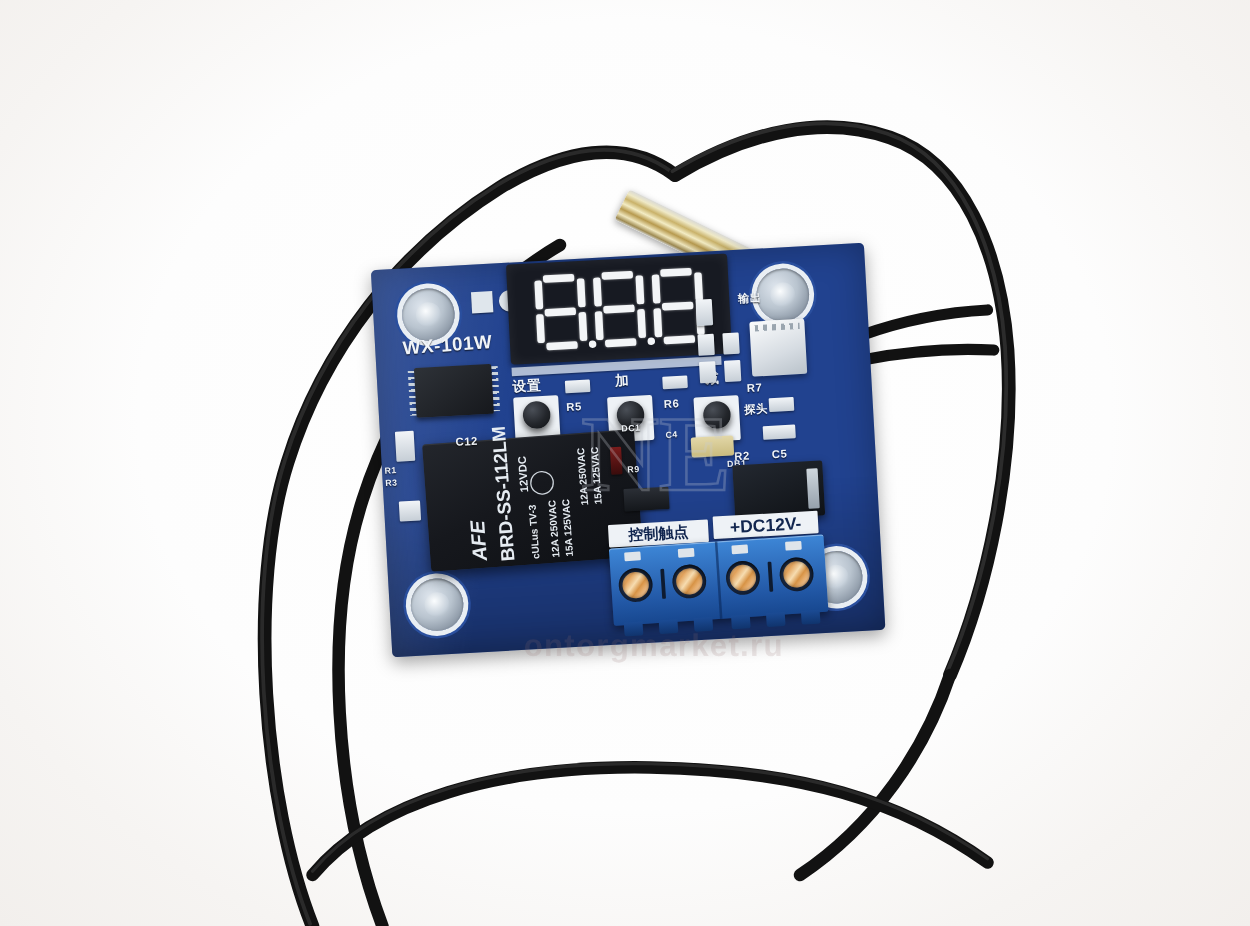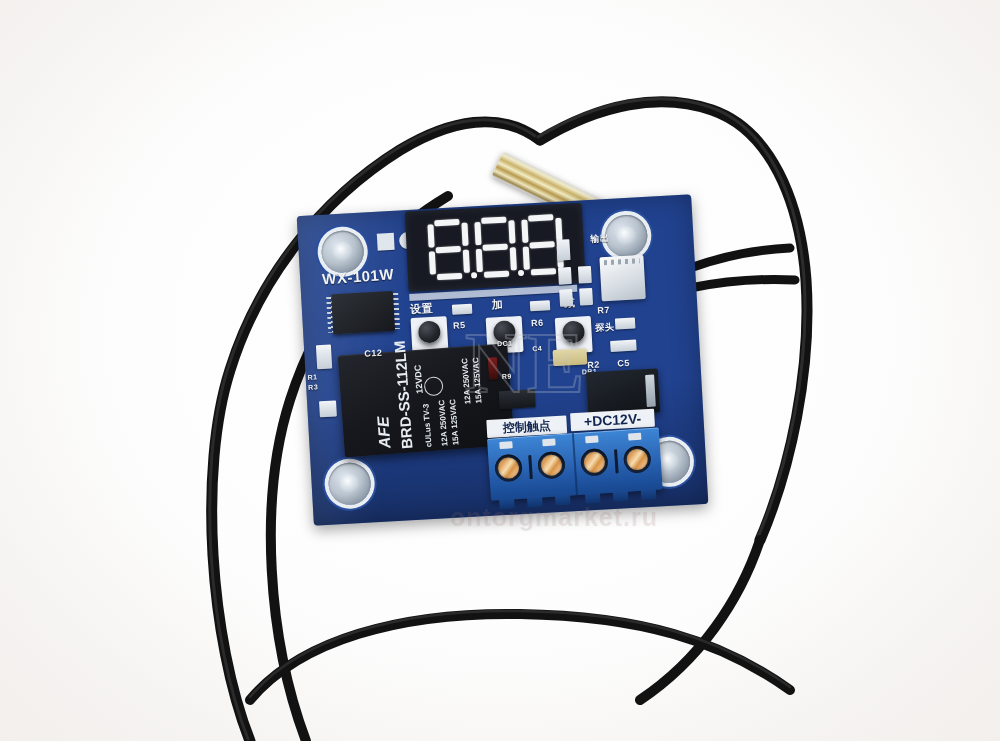--- a/index.html
+++ b/index.html
@@ -128,21 +128,21 @@
   .probeBody{position:absolute;left:0;top:7px;width:132px;height:27px;border-radius:3px;
        background:linear-gradient(#d9d9d5 0%,#efe9c6 14%,#c9b26a 30%,#f3ecc4 46%,#b79a4f 62%,#efe6bd 78%,#9e8a52 92%,#cfcfca 100%);
        box-shadow:0 2px 6px rgba(0,0,0,.35);}
   .probeTip{position:absolute;right:-5px;top:9px;width:10px;height:23px;border-radius:2px;
        background:linear-gradient(#cfd2d4,#8e9398);}
 
   
   .wmCenter{position:absolute;left:455px;top:320px;width:210px;height:95px;
        opacity:.28;pointer-events:none;}
   .wmCenter svg{width:100%;height:100%;}
-  .wmBottom{position:absolute;left:404px;top:503px;width:300px;
+  .wmBottom{position:absolute;left:373px;top:503px;width:300px;
        text-align:center;font-size:25px;font-weight:700;letter-spacing:1px;
        color:rgba(150,110,110,.17);pointer-events:none;white-space:nowrap;}
 
   .sr{position:absolute;width:1px;height:1px;overflow:hidden;clip:rect(0,0,0,0);}
 </style>
 </head>
 <body>
 
 <div id="stage">
   <div class="photo">

